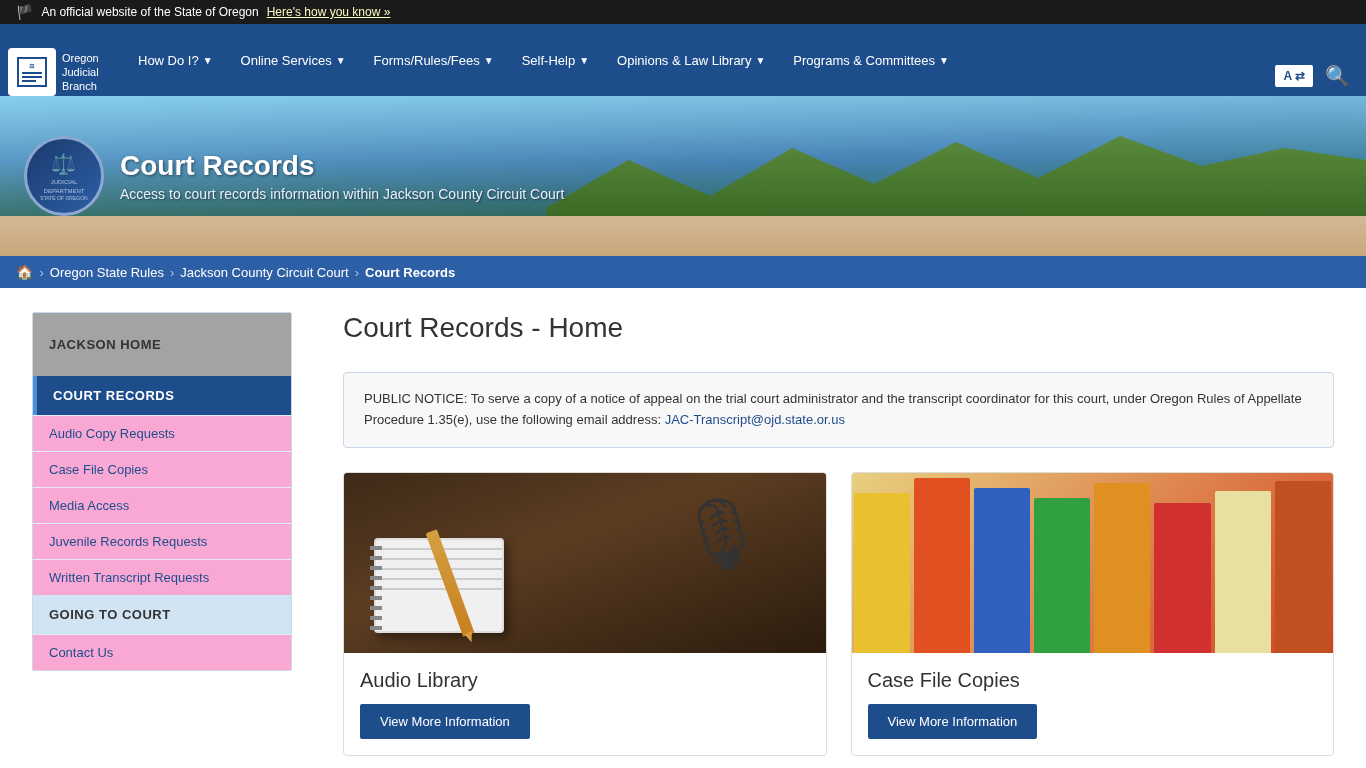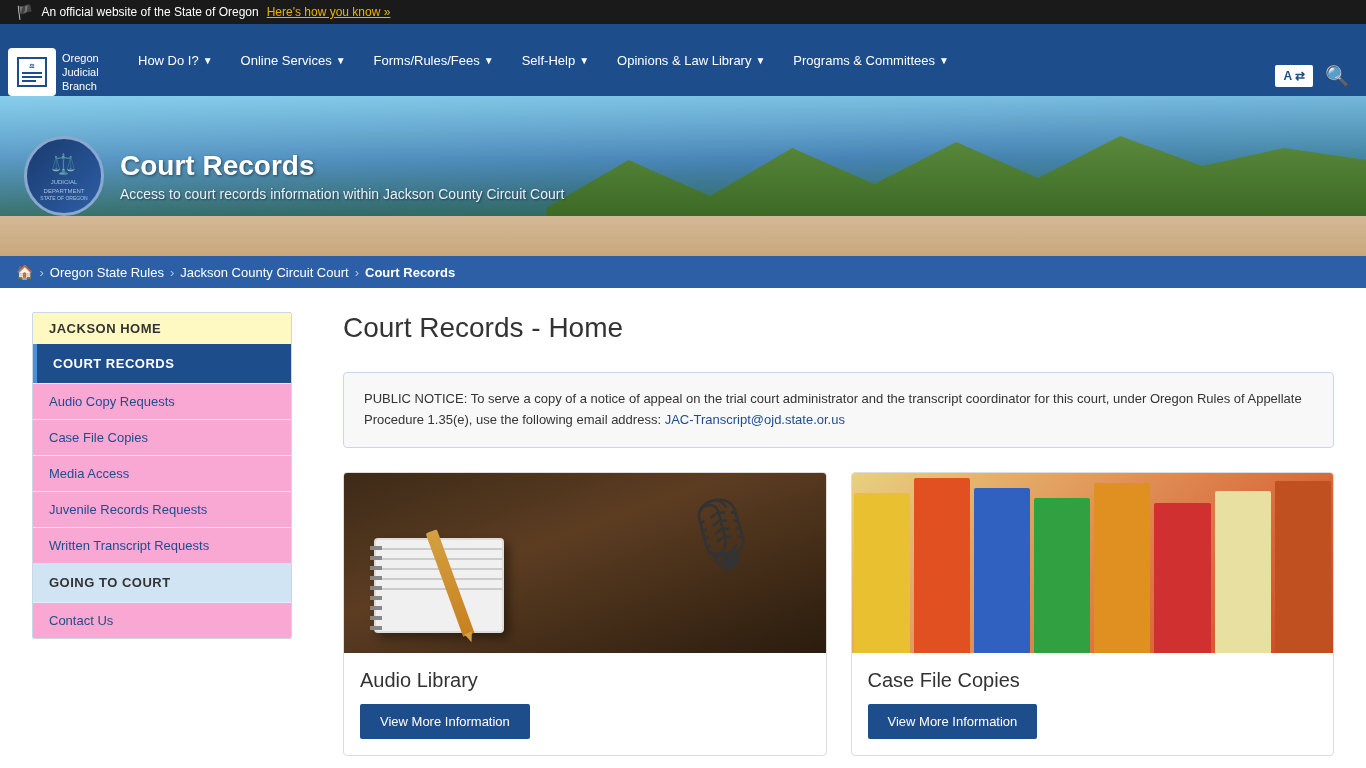--- a/index.html
+++ b/index.html
@@ -9,21 +9,21 @@
     .top-bar {
       background: #1a1a1a;
       color: #fff;
       font-size: 12px;
       padding: 4px 16px;
       display: flex;
       align-items: center;
       gap: 8px;
     }
     .top-bar-flag { font-size: 14px; }
-    .top-bar-link { color: #eab308; text-decoration: underline; cursor: pointer; }
+    .top-bar-link { color: #fef9c3; text-decoration: underline; cursor: pointer; }
 
     
     nav {
       background: #1e4d8c;
       display: flex;
       align-items: flex-end;
       padding: 0 8px;
       height: 72px;
     }
     .nav-logo {
@@ -201,22 +201,22 @@
     .sidebar {
       width: 260px;
       flex-shrink: 0;
     }
     .sidebar-section {
       border: 1px solid #c8d8e8;
       border-radius: 2px;
       overflow: hidden;
     }
     .sidebar-header {
-      background: #fef9c3;
-      padding: 8px 16px;
+      background: #a3a3a3;
+      padding: 24px 16px;
       font-size: 13px;
       font-weight: bold;
       color: #333;
       letter-spacing: 0.5px;
       text-transform: uppercase;
     }
     .sidebar-active {
       background: #1e4d8c;
       padding: 12px 16px;
       font-size: 13px;

